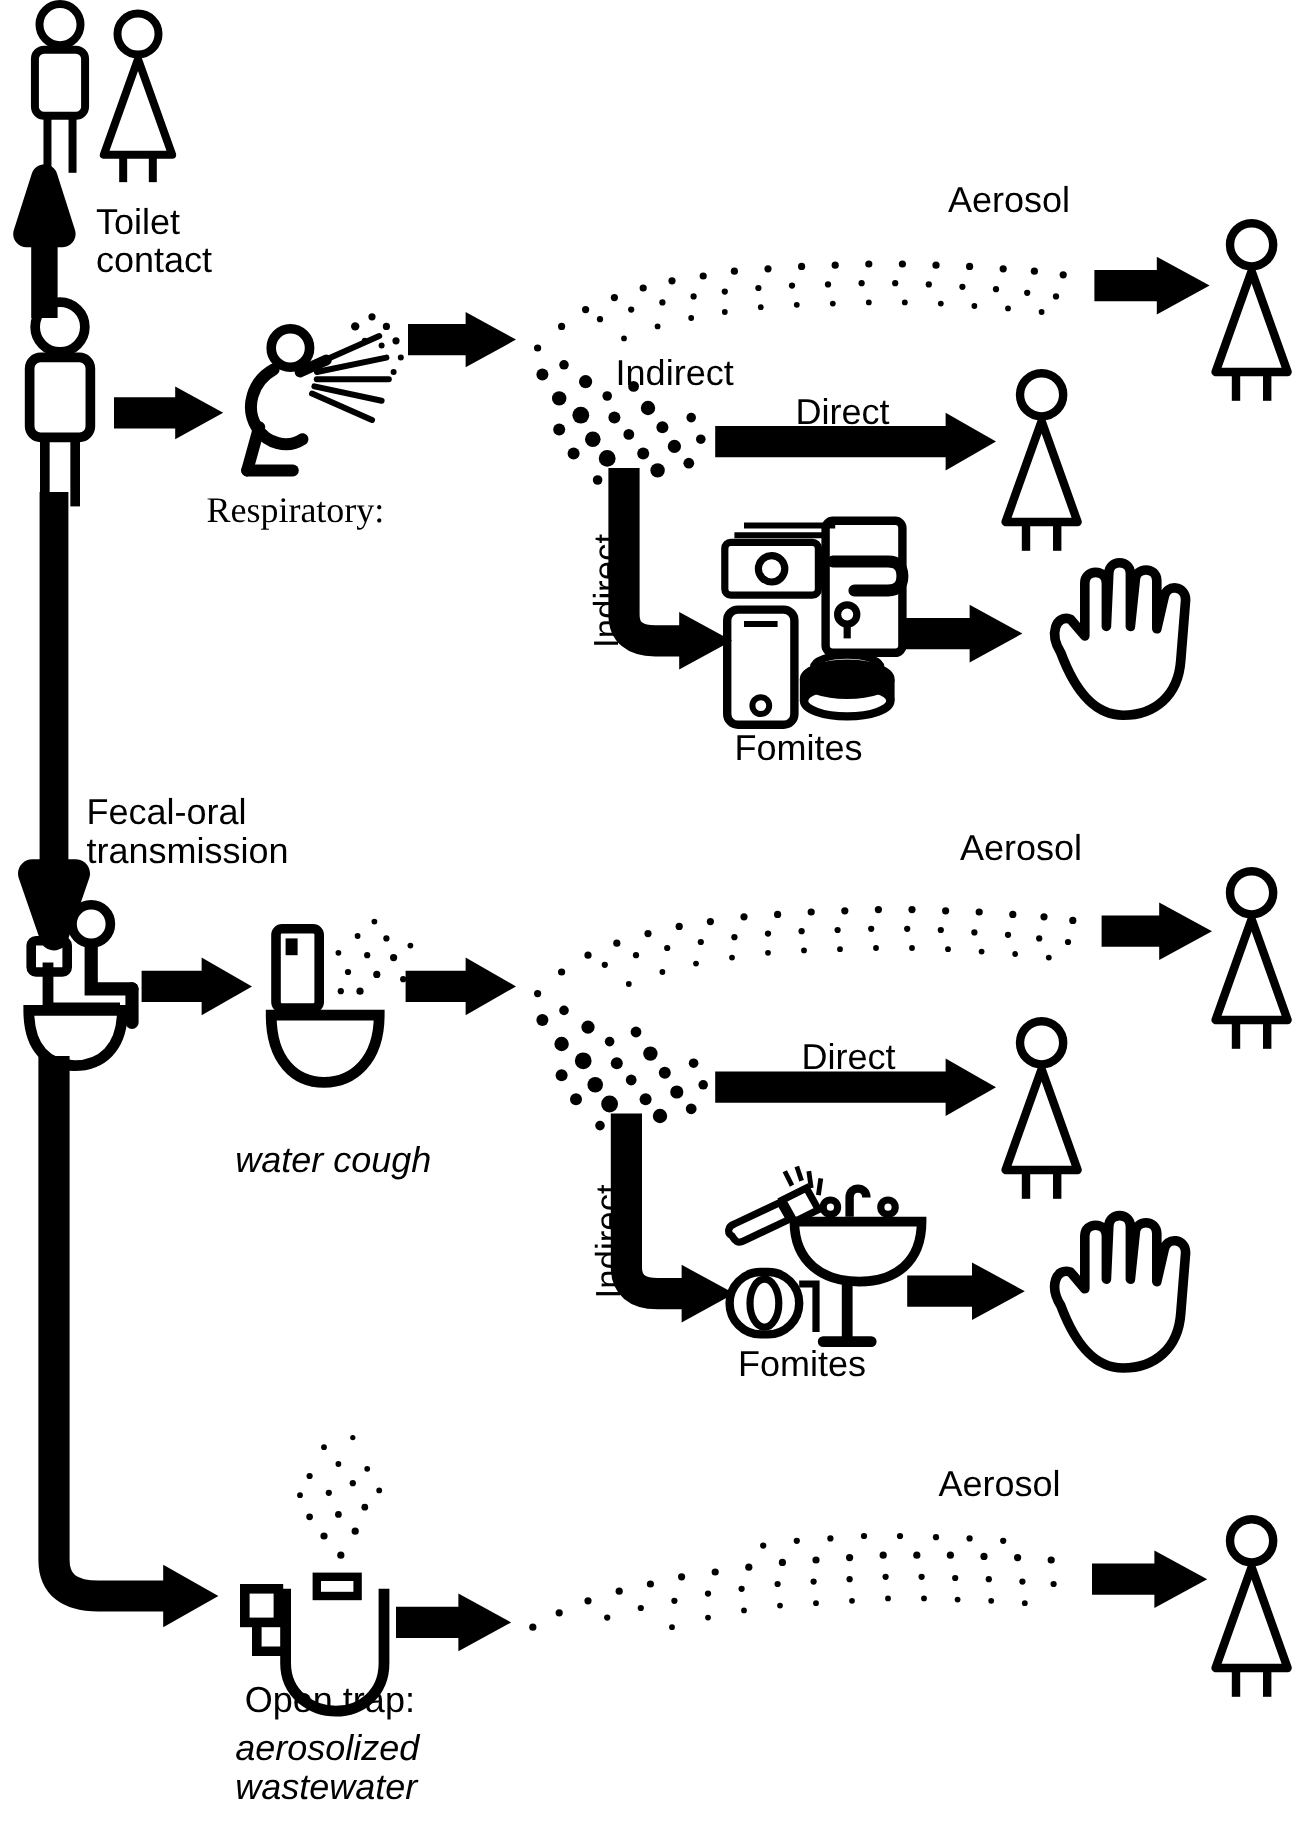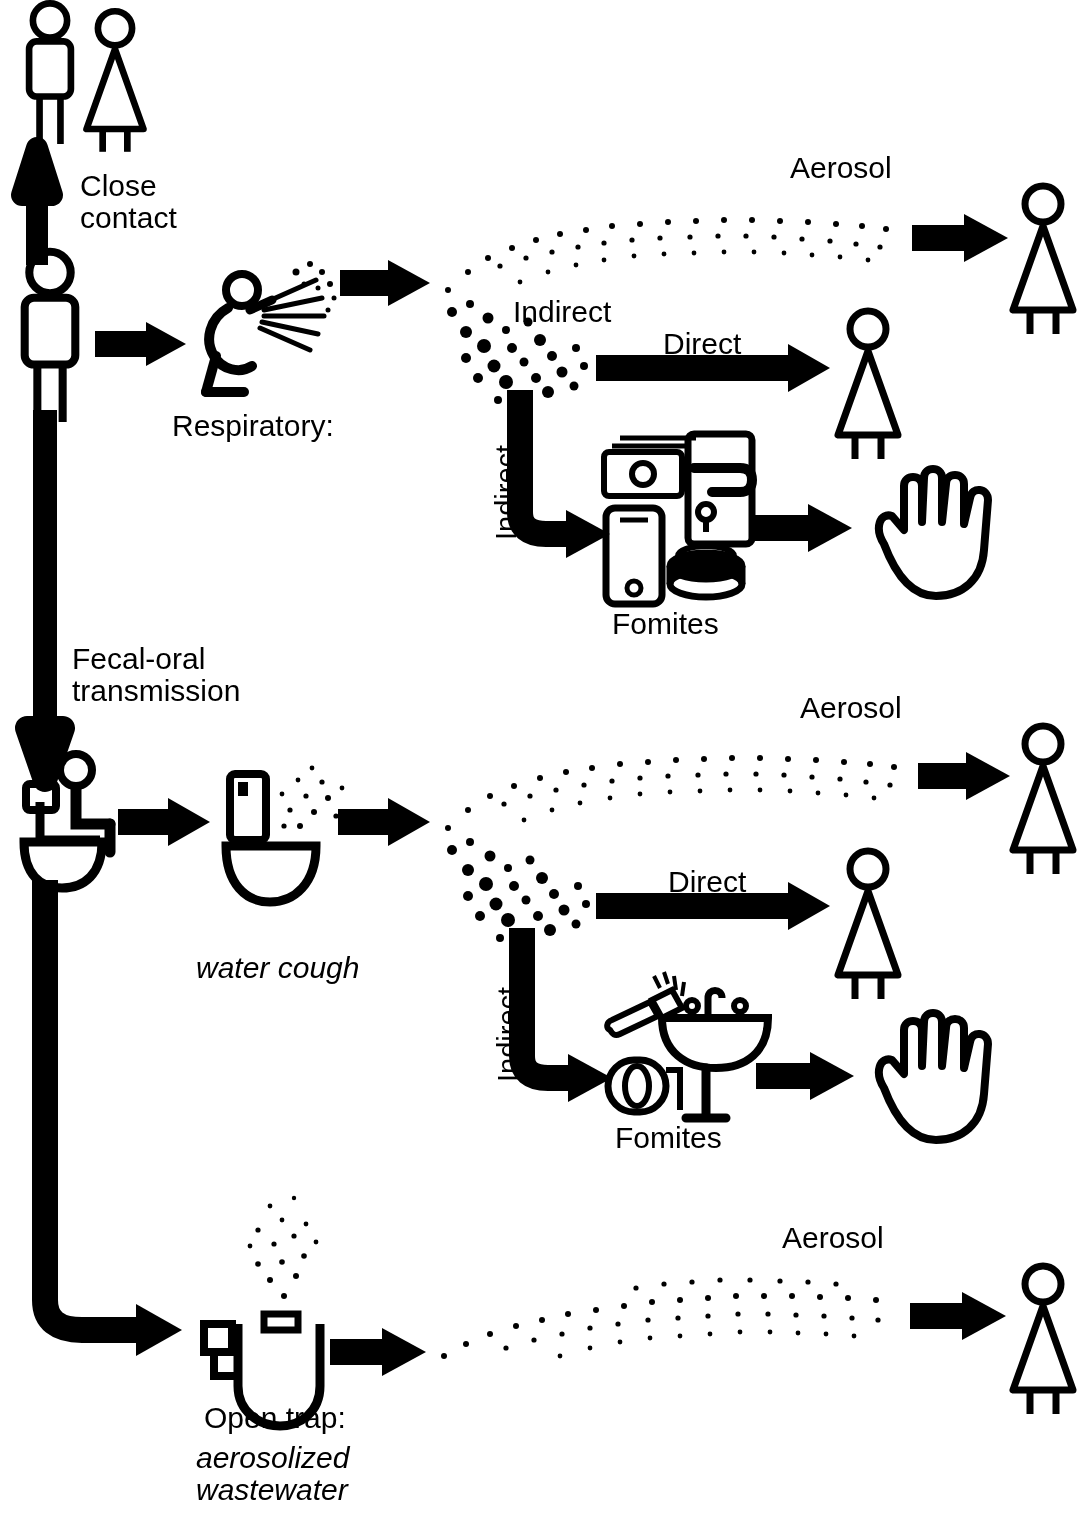--- a/index.html
+++ b/index.html
@@ -474,26 +474,26 @@
   <g>
     <path d="M910,1316 L966,1316" stroke="#000" stroke-width="26"></path>
     <path d="M962,1292 L1006,1316 L962,1340 Z" fill="#000"></path>
   </g>
   <g transform="translate(1043,1330)">
         <use href="#woman"></use>
       </g>
 
 </svg>
 
-<div class="lbl" style="left:80px;top:170px;">Close
+<div class="lbl" style="left:80px;top:170px;">Toilet
 contact</div>
 
-<div class="lbl" style="left:172px;top:410px;">Respiratory:</div>
-
-<div class="lbl" style="left:72px;top:643px;">Fecal-oral
+<div class="lbl" style="left:172px;top:410px;font-family:Liberation Serif, serif;">Respiratory:</div>
+
+<div class="lbl" style="left:72px;top:662px;">Fecal-oral
 transmission</div>
 
 <div class="lbl it" style="left:196px;top:952px;">water cough</div>
 
 <div class="lbl" style="left:204px;top:1402px;">Open trap:</div>
 <div class="lbl it" style="left:196px;top:1422px;width:210px;margin-top:20px;">aerosolized
 wastewater</div>
 
 <div class="lbl" style="left:790px;top:152px;">Aerosol</div>
 <div class="lbl" style="left:513px;top:296px;">Indirect</div>

